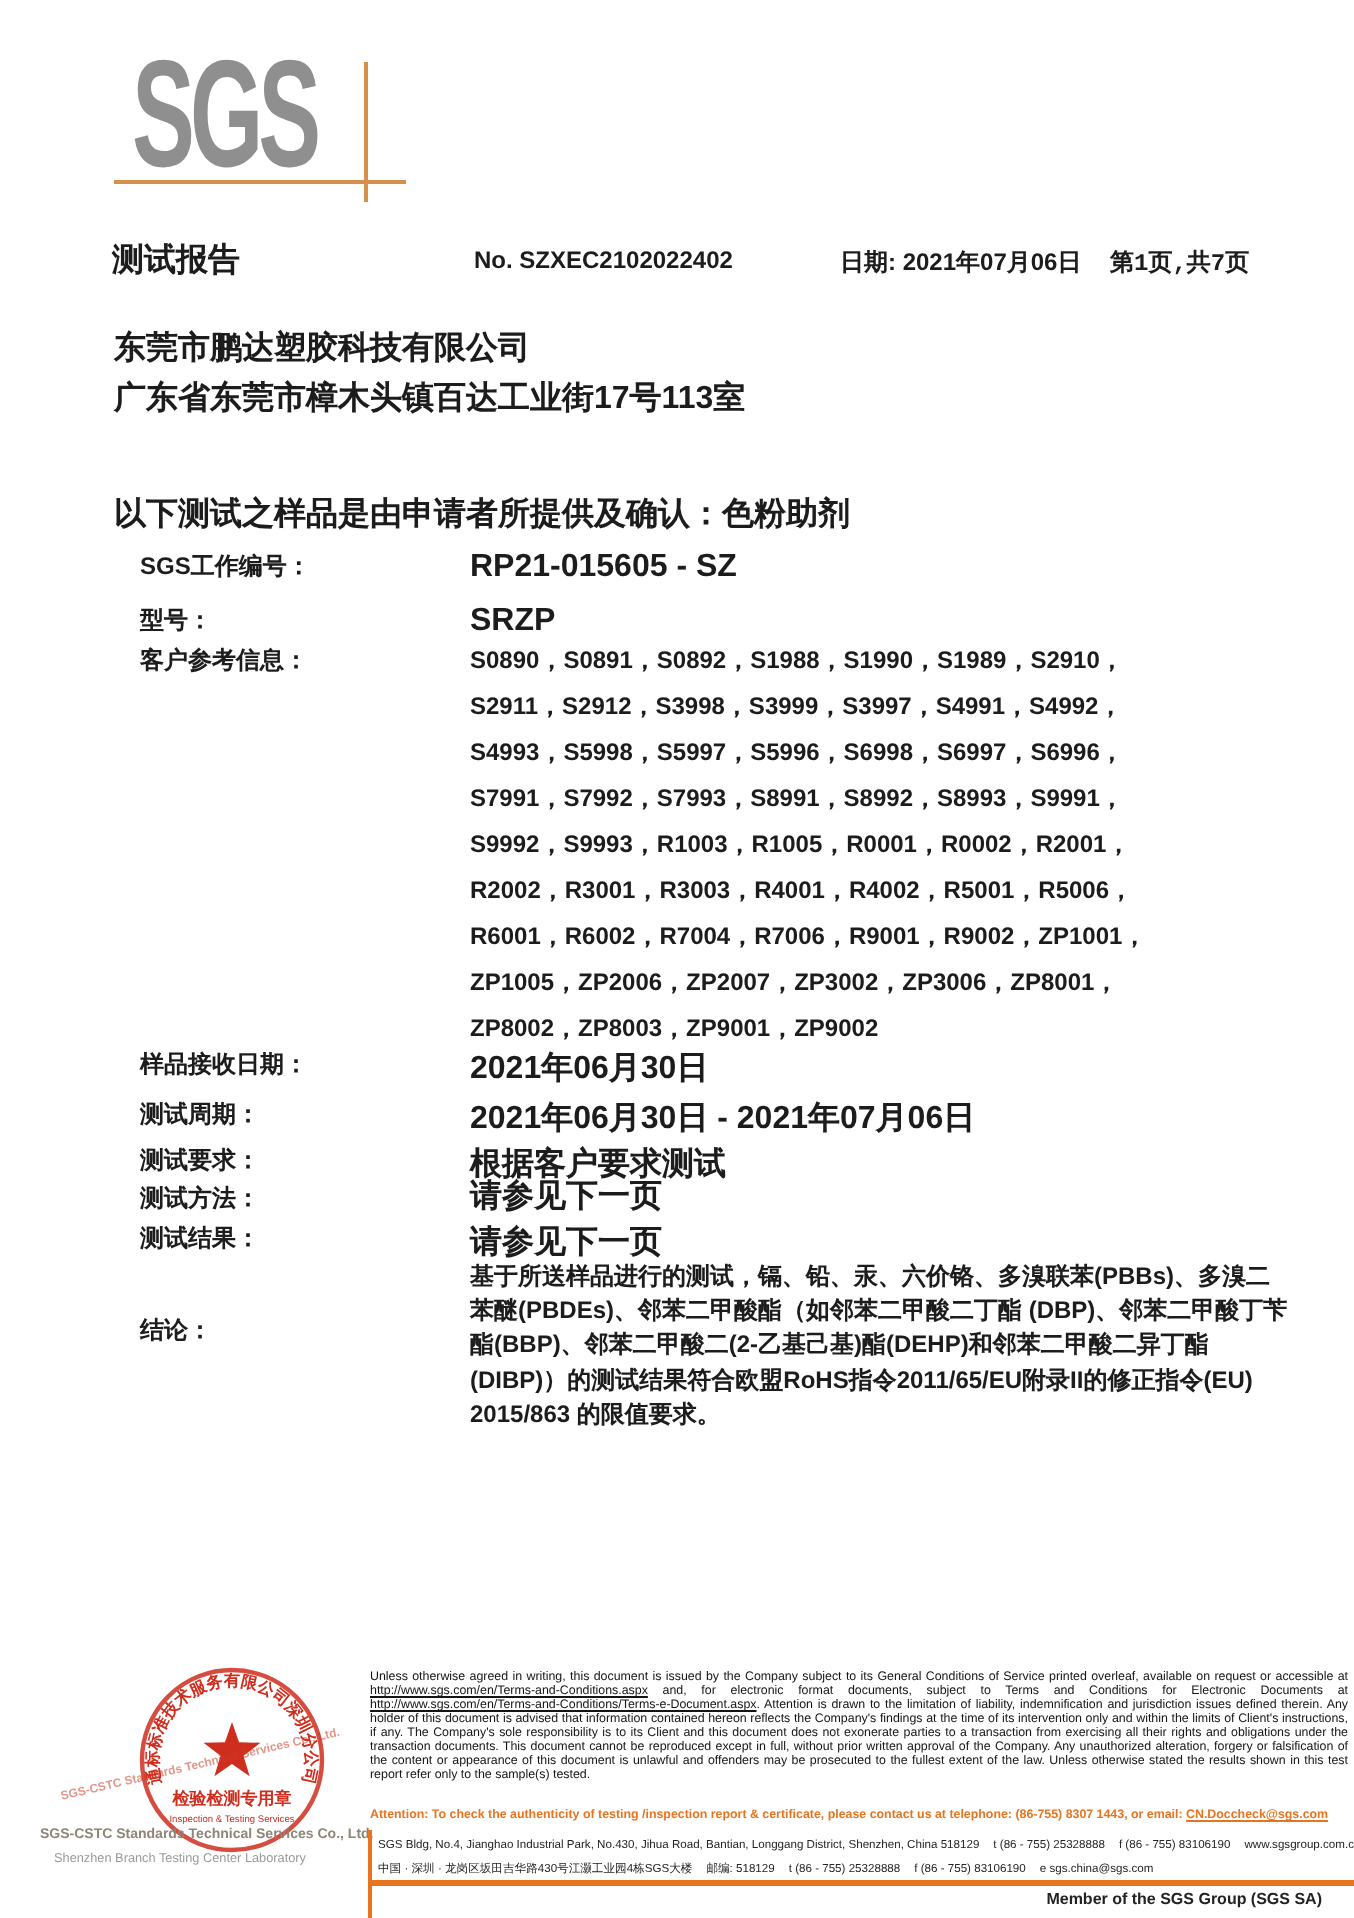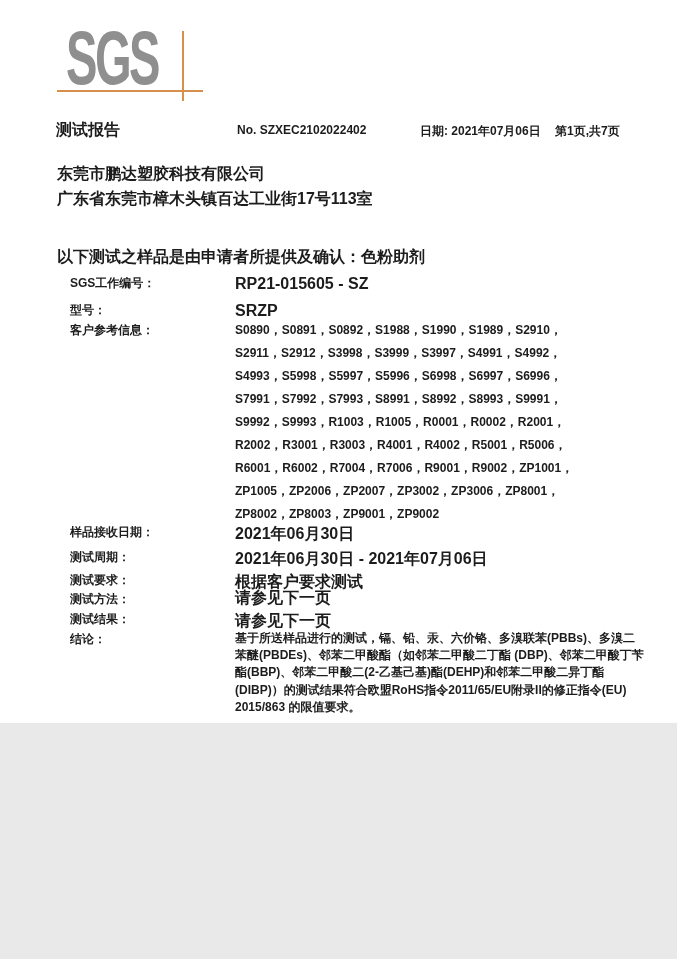--- a/index.html
+++ b/index.html
@@ -1,34 +1,34 @@
 <!DOCTYPE html>
 <html><head>
 <meta charset="utf-8">
 <style>
   html,body{margin:0;padding:0;background:#e9e9e9;}
   .page{
-    position:relative;width:677px;height:723px;background:#ffffff;
+    position:relative;width:677px;height:959px;background:#ffffff;
     font-family:"Liberation Sans","DejaVu Sans",sans-serif;
     color:#1c1c1c;overflow:hidden;margin:0 auto;
   }
   .abs{position:absolute;}
   
   .logo-text{
     position:absolute;left:66px;top:22px;
     font-size:76px;line-height:72px;font-weight:800;letter-spacing:-4px;
     color:#8f8f8f;transform:scaleX(0.62);transform-origin:left top;
   }
   .logo-hline{position:absolute;left:57px;top:90px;width:146px;height:2px;background:#d6904c;}
   .logo-vline{position:absolute;left:182px;top:31px;width:2px;height:70px;background:#d6904c;}
   
   .title{position:absolute;left:56px;top:120px;font-size:16px;font-weight:700;}
   .report-no{position:absolute;left:237px;top:123px;font-size:12px;font-weight:600;}
   .hdr-date{position:absolute;left:420px;top:123px;font-size:12px;font-weight:600;}
-  .hdr-pages{position:absolute;left:555px;top:123px;font-size:12px;font-weight:600;}
+  .hdr-pages{position:absolute;left:555px;top:123px;font-size:12px;font-weight:600;font-family:Liberation Mono, monospace;}
   
   .b{font-size:16px;font-weight:600;white-space:nowrap;}
   .lbl{position:absolute;left:57px;font-size:12px;font-weight:600;white-space:nowrap;margin-left:13px;}
   .val{position:absolute;left:235px;font-size:16px;font-weight:600;white-space:nowrap;}
   .ref-lines{position:absolute;left:235px;top:322px;}
   .ref-line{height:23px;font-size:12px;font-weight:600;white-space:nowrap;}
   .conclusion{
     position:absolute;left:235px;top:630px;width:409px;
     font-size:12px;line-height:17.2px;font-weight:600;
   }
@@ -107,21 +107,21 @@
 
   <div class="lbl" style="top:572px;">测试要求：</div>
   <div class="val" style="top:572px;">根据客户要求测试</div>
 
   <div class="lbl" style="top:591px;">测试方法：</div>
   <div class="val" style="top:588px;">请参见下一页</div>
 
   <div class="lbl" style="top:611px;">测试结果：</div>
   <div class="val" style="top:611px;">请参见下一页</div>
 
-  <div class="lbl" style="top:631px;">结论：</div>
+  <div class="lbl" style="top:657px;">结论：</div>
   <div class="conclusion">基于所送样品进行的测试，镉、铅、汞、六价铬、多溴联苯(PBBs)、多溴二苯醚(PBDEs)、邻苯二甲酸酯（如邻苯二甲酸二丁酯 (DBP)、邻苯二甲酸丁苄酯(BBP)、邻苯二甲酸二(2-乙基己基)酯(DEHP)和邻苯二甲酸二异丁酯(DIBP)）的测试结果符合欧盟RoHS指令2011/65/EU附录II的修正指令(EU) 2015/863 的限值要求。</div>
 
   <svg class="stamp" viewBox="0 0 96 96">
     <circle cx="48" cy="48" r="45" fill="none" stroke="rgba(207,46,31,0.85)" stroke-width="2.2"></circle>
     <defs>
       <path id="arcpath" d="M 12.26 57.58 A 37 37 0 1 1 83.74 57.58" fill="none"></path>
     </defs>
     <text font-size="8.2" fill="#cf2e1f" font-weight="600">
       <textPath href="#arcpath" startOffset="50%" text-anchor="middle">通标标准技术服务有限公司深圳分公司</textPath>
     </text>

